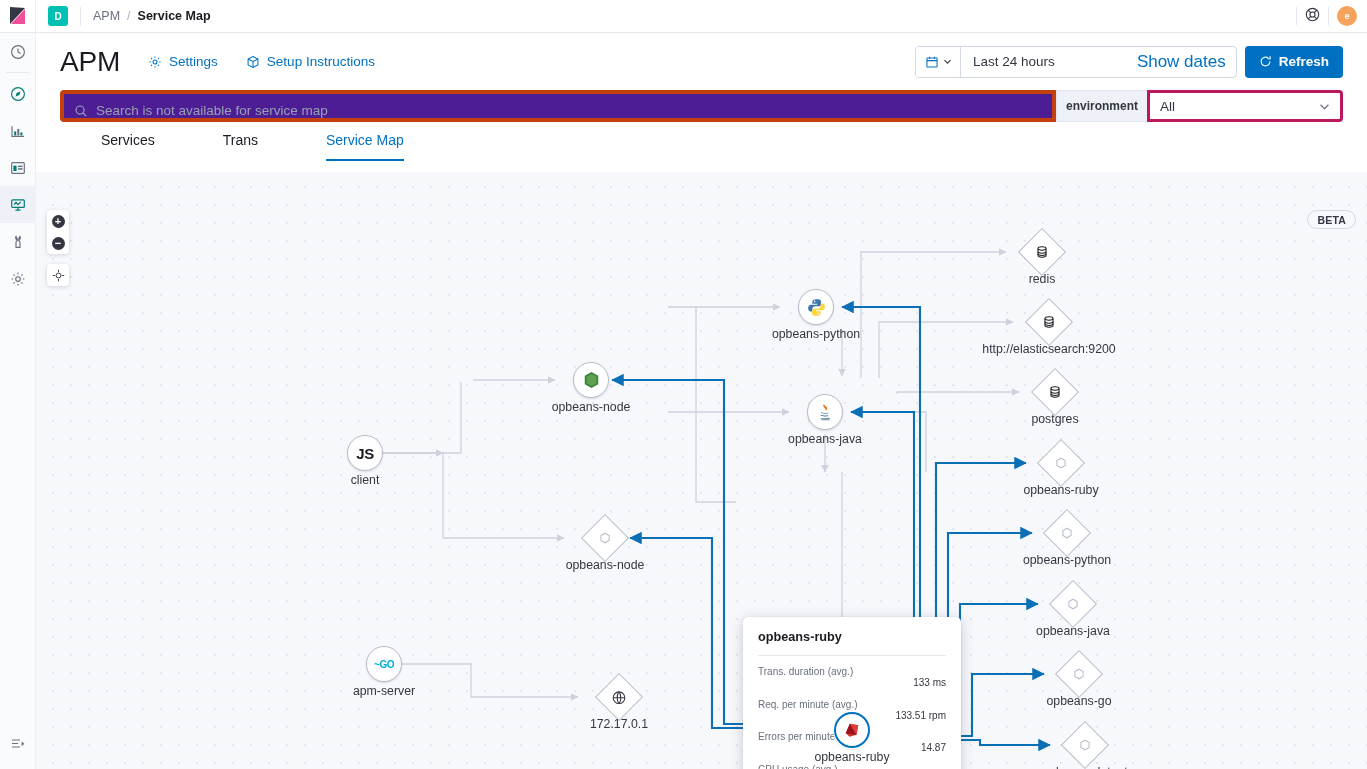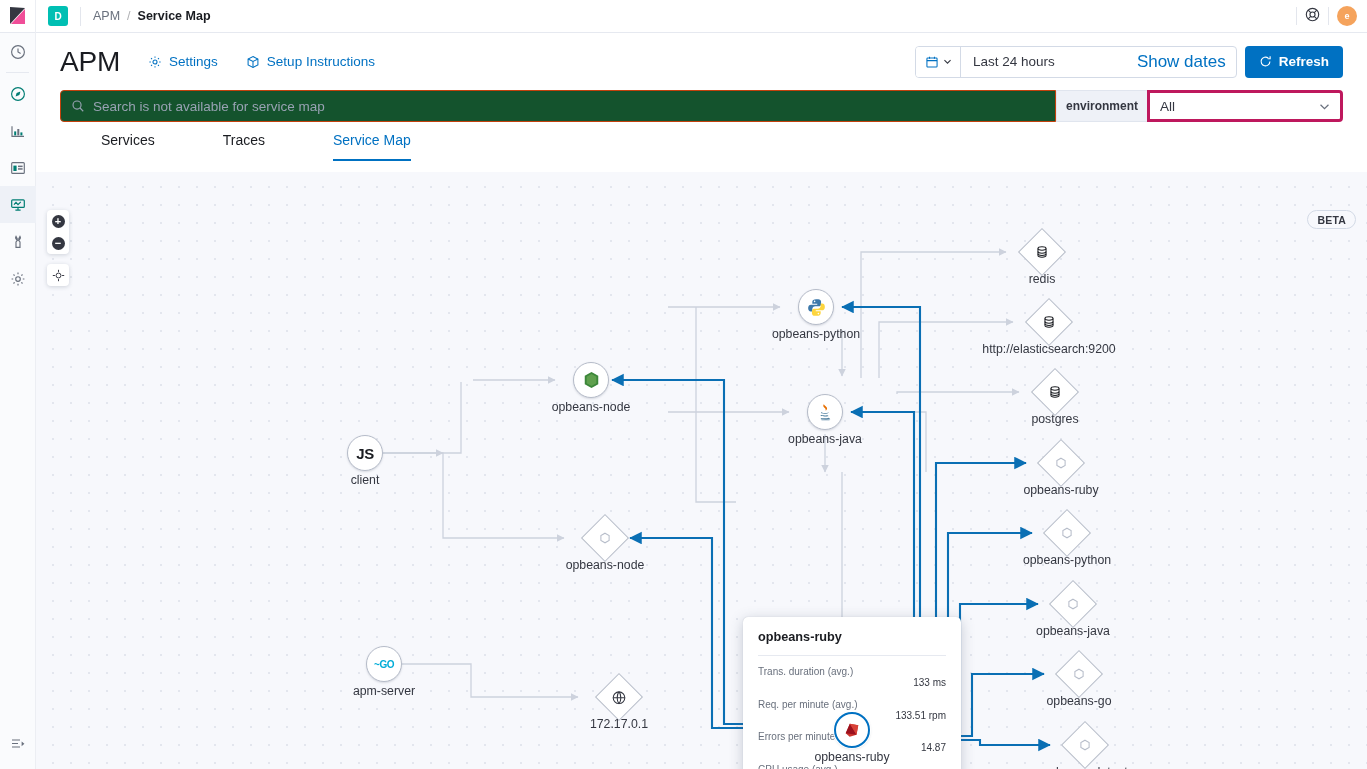--- a/index.html
+++ b/index.html
@@ -69,22 +69,22 @@
   #dtp-show { font-size:17px; color:#0071c2; padding:0 10px 0 70px; cursor:pointer;}
   #refresh {
     height:32px; background:#0071c2; color:#fff; border:none; border-radius:4px;
     font-size:13.5px; font-weight:600; padding:0 14px; margin-left:8px;
     display:flex; align-items:center; gap:7px; cursor:pointer;
     font-family:"Liberation Sans", sans-serif;
   }
   
   #searchrow { padding:0 24px; display:flex; gap:0px; }
   #searchbar {
-    flex:1; height:32px; background:#14532d; border:1px solid #c2410c;
-    border-radius:4px 0 0 4px; display:flex; align-items:center; padding:0 10px; gap:8px;
+    flex:1; height:32px; background:#4c1d95; border:4px solid #c2410c;
+    border-radius:4px 0 0 4px; display:flex; align-items:flex-end; padding:0 10px; gap:8px;
   }
   #searchbar .ph { font-size:13.5px; color:#98a2b3; }
   #envgroup { display:flex; height:32px; }
   #env-label {
     background:#eef1f7; border:1px solid #e0e5ee; border-right:none;
     font-size:12px; font-weight:700; color:#343741; display:flex; align-items:center; padding:0 9px;
   }
   #env-select {
     width:196px; background:#fff; border:3px solid #be185d;
     display:flex; align-items:center; padding:0 10px; font-size:13.5px; color:#343741;
@@ -303,21 +303,21 @@
         <span>All</span>
         <svg class="chev" width="11" height="11" viewBox="0 0 10 10" fill="none" stroke="#69707d" stroke-width="1.1">
             <path d="M1.4 3.4 L5 7 L8.6 3.4"></path>
           </svg>
       </div>
     </div>
   </div>
 
   <div id="tabs">
     <div class="tab">Services</div>
-    <div class="tab">Traces</div>
+    <div class="tab">Trans</div>
     <div class="tab active">Service Map</div>
   </div>
 
   <div id="canvas">
 
     <svg id="edges">
       <defs>
         <marker id="ah-idle" markerWidth="7" markerHeight="7" refX="5.6" refY="3" orient="auto">
           <path d="M0 0 L6 3 L0 6 Z" fill="#cdd2dd"></path>
         </marker>

